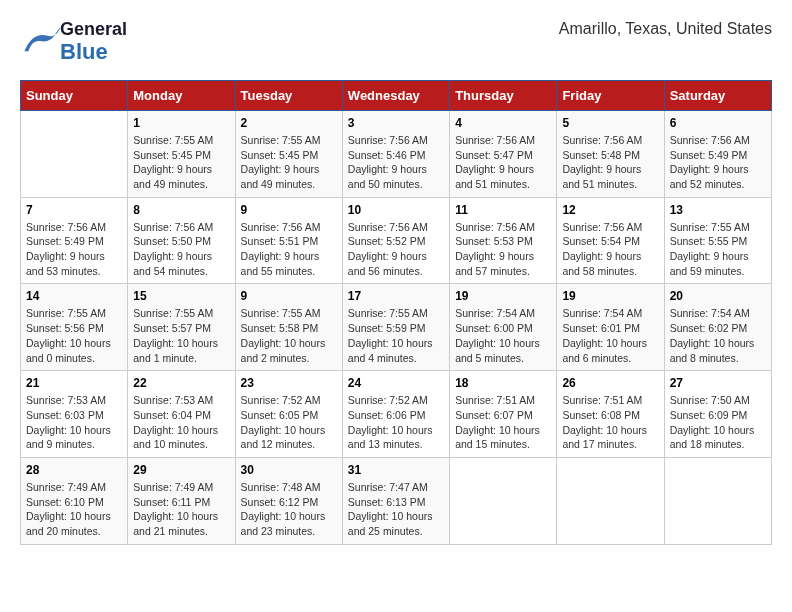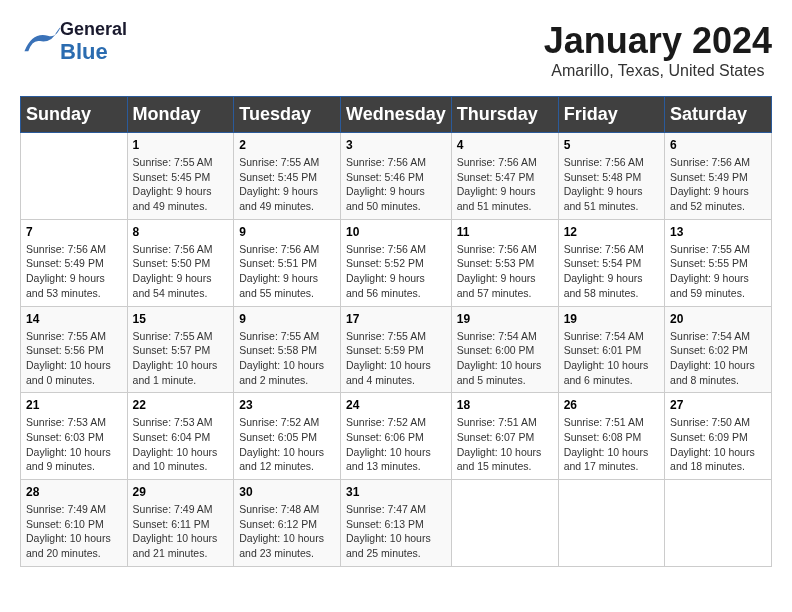--- a/index.html
+++ b/index.html
@@ -29,25 +29,25 @@
       font-weight: normal;
       color: #333;
       text-align: center;
     }
     .calendar-table {
       width: 100%;
       border-collapse: collapse;
       font-size: 11px;
     }
     .calendar-table thead tr th {
-      background-color: #404040;
+      background-color: #b91c1c;
       color: #fff;
       padding: 7px 5px;
       text-align: left;
-      font-size: 18px;
+      font-size: 13px;
       font-weight: bold;
       border: 1px solid #2a5a9a;
     }
     .calendar-table tbody tr td {
       vertical-align: top;
       padding: 5px 5px;
       border: 1px solid #ccc;
       min-height: 80px;
       width: calc(100% / 7);
       background: #fff;
@@ -104,21 +104,20 @@
     <svg class="logo-bird" viewBox="0 0 50 45" xmlns="http://www.w3.org/2000/svg">
       <path d="M5 35 Q15 10 35 15 Q45 18 48 8 Q40 25 25 22 Q15 20 10 35 Z" fill="#3a72b8"></path>
       <path d="M48 8 Q50 5 52 3 Q48 12 44 14 Z" fill="#3a72b8"></path>
     </svg>
     <div class="logo-name">
       <span class="logo-general">General</span>
       <span class="logo-blue">Blue</span>
     </div>
   </div>
   <div class="title-area">
-    <h1>January 2024</h1>
     <h2>Amarillo, Texas, United States</h2>
   </div>
 </div>
 
 <table class="calendar-table">
   <thead>
     <tr>
     <th>Sunday</th>
         <th>Monday</th>
         <th>Tuesday</th>

